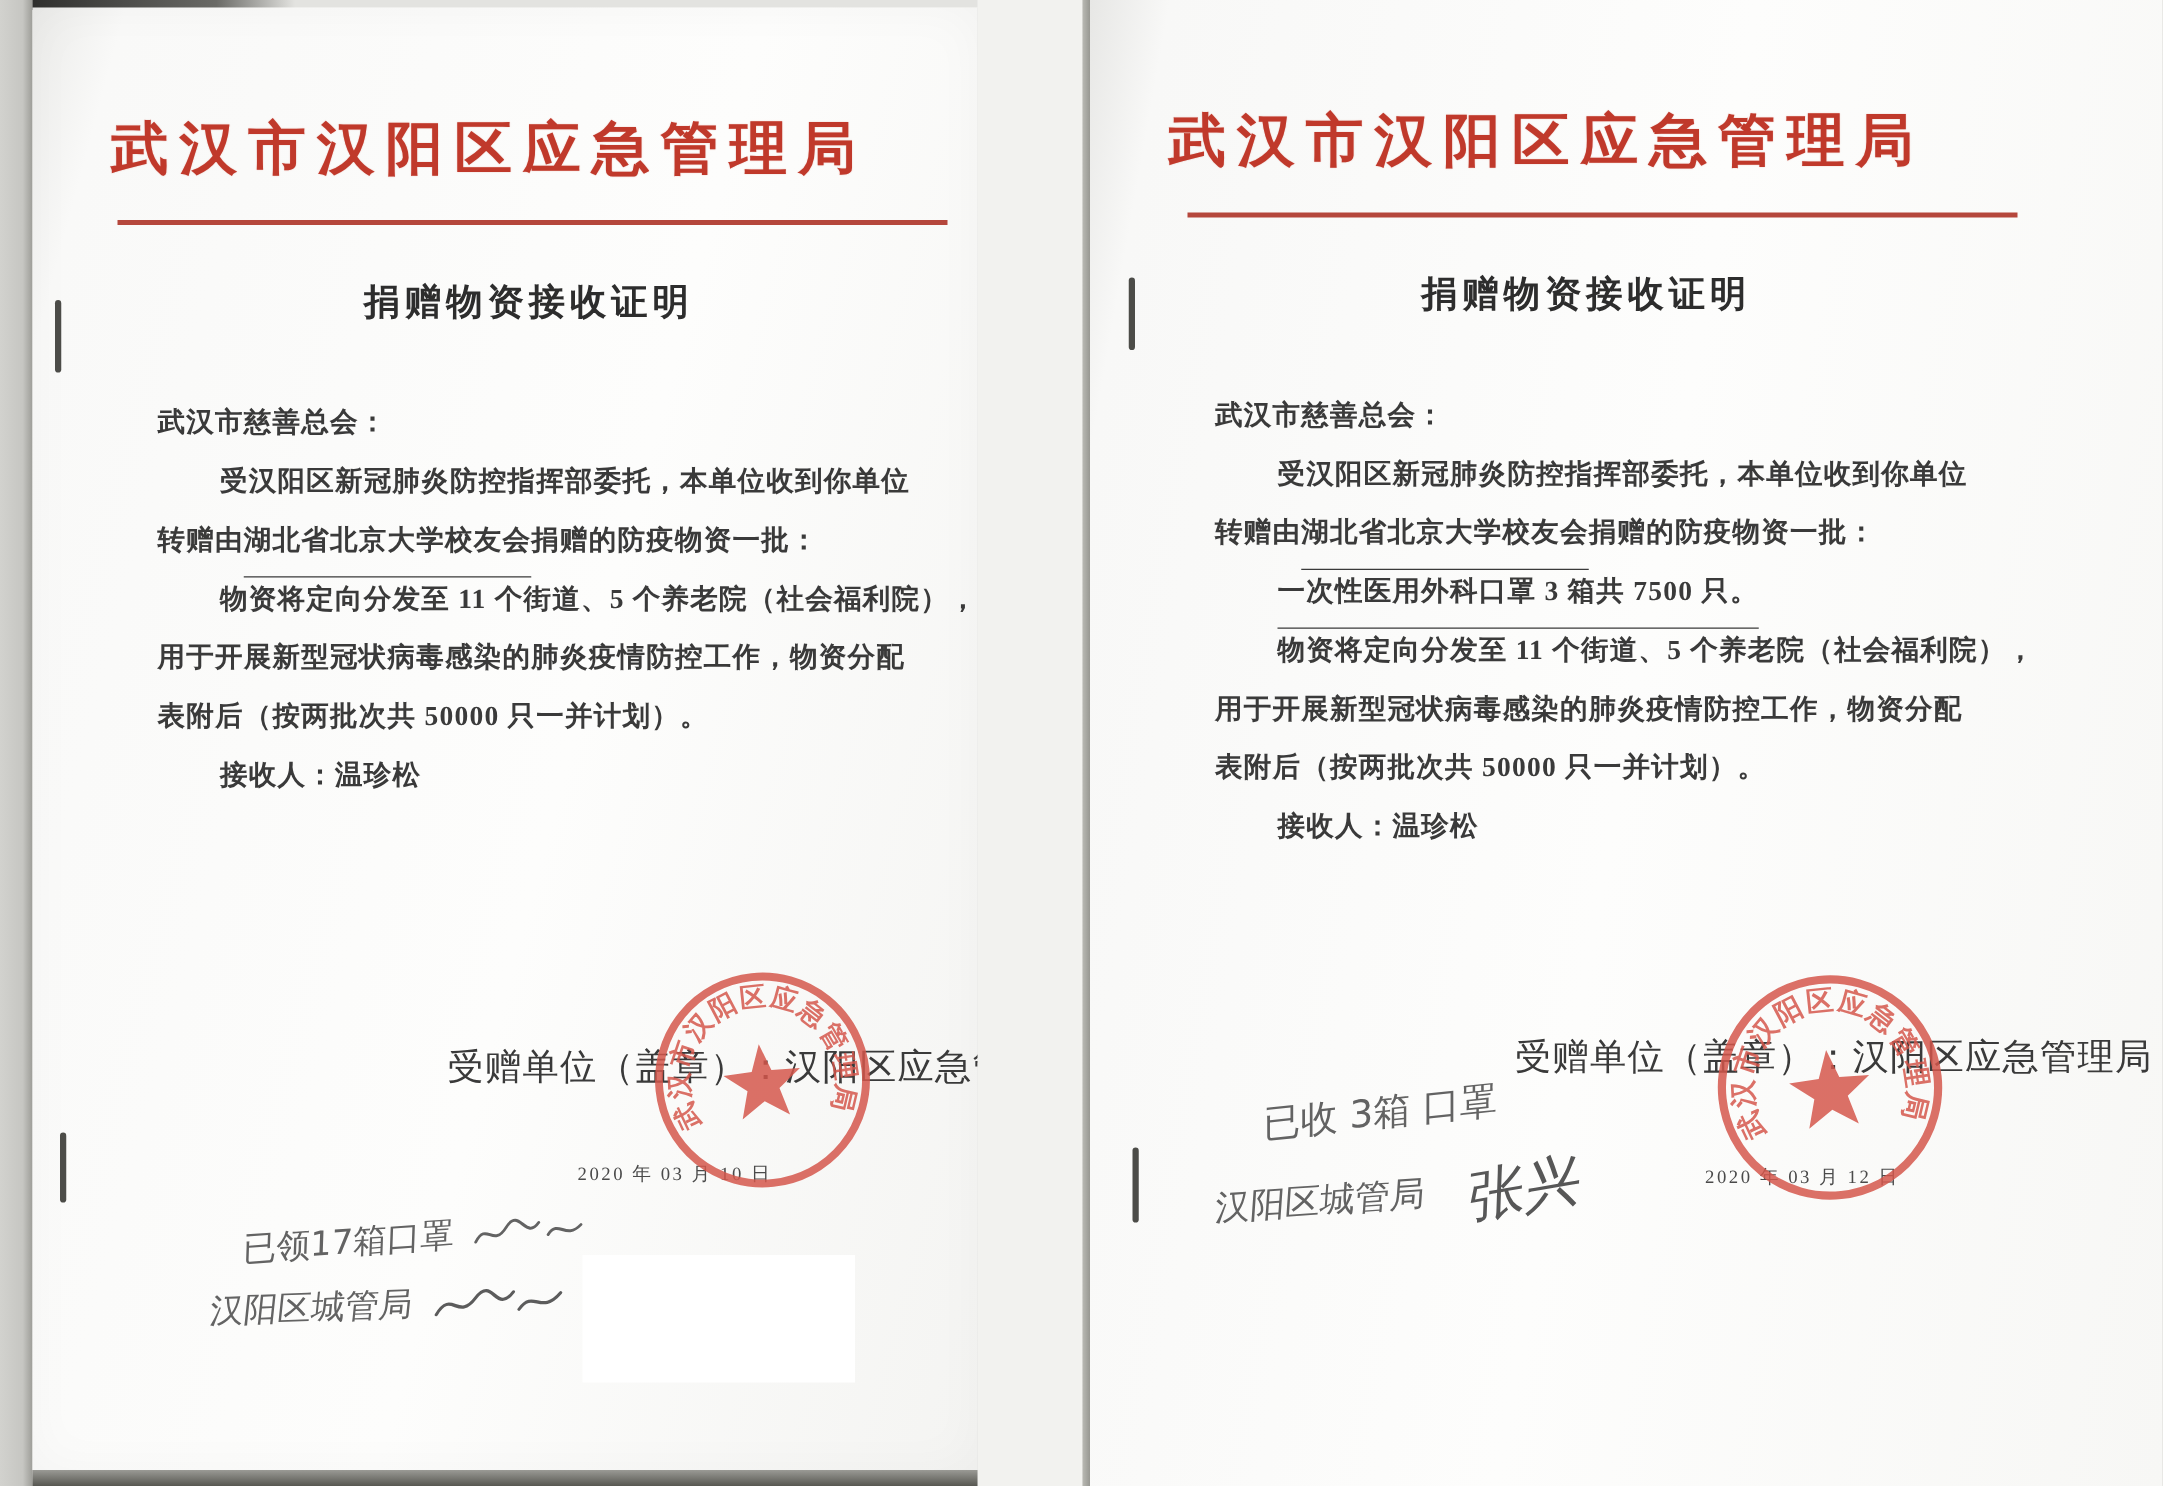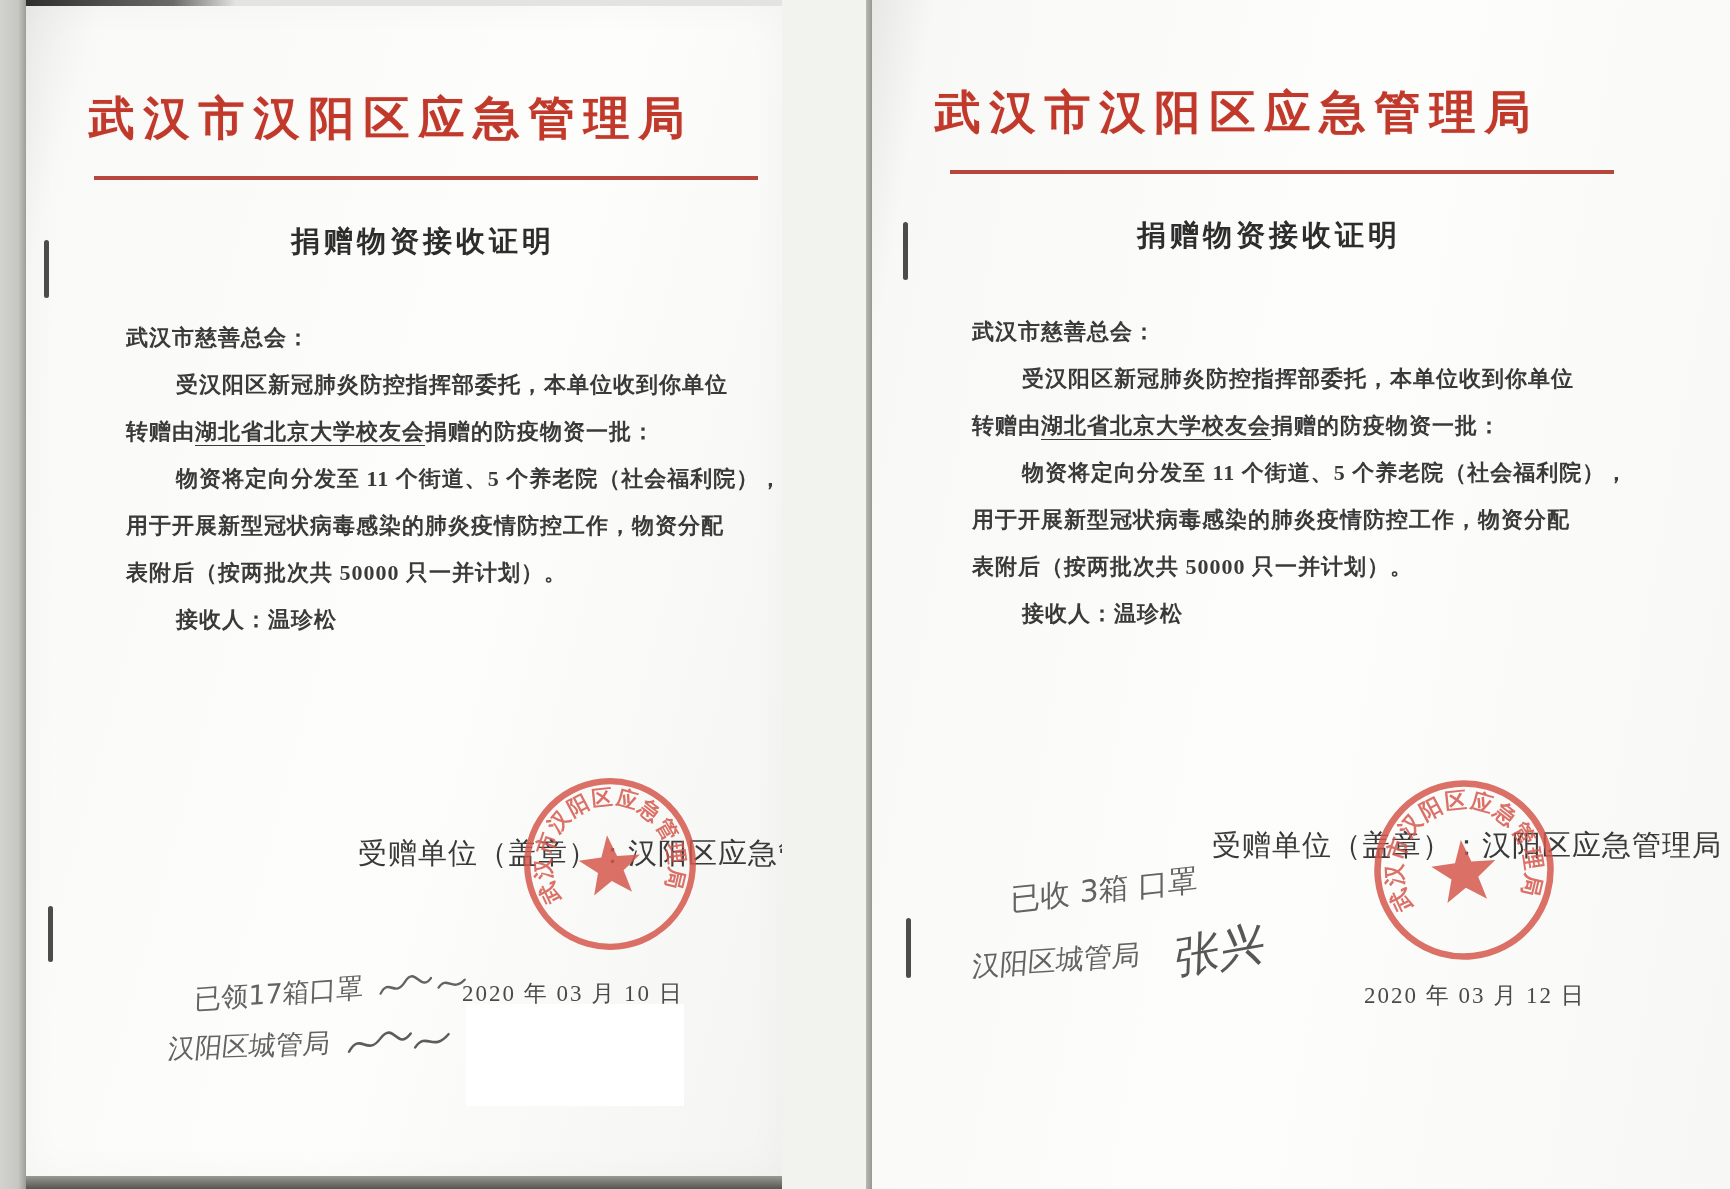--- a/index.html
+++ b/index.html
@@ -34,25 +34,25 @@
     text-shadow:0 0 1px rgba(192,57,43,.4);}
   .red-rule{position:absolute;top:170px;height:4px;background:#b5473c;}
   .page-left .red-rule{left:68px;width:664px;}
   .page-right .red-rule{left:78px;width:664px;}
   .doc-title{position:absolute;left:0;top:216px;width:730px;text-align:center;
     font-size:29px;font-weight:bold;color:#2d2d2d;letter-spacing:4px;margin-left:32px;}
   .body-text{position:absolute;left:100px;top:308px;width:600px;
     font-size:22px;color:#3a3a3a;letter-spacing:1px;}
   .body-text .line{height:47px;line-height:47px;white-space:nowrap;font-weight:bold;}
   .indent{padding-left:50px;}
-  .u{border-bottom:1.6px solid #3a3a3a;padding-bottom:1px;}
+  .u{border-bottom:1.6px solid #3a3a3a;padding-bottom:17px;}
   .sig-line{position:absolute;font-size:29px;color:#3a3a3a;letter-spacing:1px;white-space:nowrap;z-index:1;}
   .page-left .sig-line{left:332px;top:828px;}
   .page-right .sig-line{left:340px;top:826px;}
-  .date-line{position:absolute;font-size:23px;color:#4a4a4a;letter-spacing:2px;white-space:nowrap;z-index:1;margin-top:48px;}
+  .date-line{position:absolute;font-size:15px;color:#4a4a4a;letter-spacing:2px;white-space:nowrap;z-index:1;}
   .page-left .date-line{left:436px;top:924px;}
   .page-right .date-line{left:492px;top:932px;}
   
   .stamp{position:absolute;z-index:2;opacity:.84;transform:rotate(-6deg);}
   .page-left .stamp{left:494px;top:768px;width:180px;height:180px;}
   .page-right .stamp{left:498px;top:776px;width:188px;height:188px;}
   
   .hw{position:absolute;color:#636363;white-space:nowrap;
       font-family:"DejaVu Sans","Liberation Sans",sans-serif;}
   .hw .scribble{vertical-align:middle;margin-left:14px;}
@@ -120,20 +120,21 @@
   <div class="staple" style="left:34px;top:918px;height:60px;"></div>
 
   <div class="agency-header">武汉市汉阳区应急管理局</div>
   <div class="red-rule"></div>
   <div class="doc-title">捐赠物资接收证明</div>
 
   <div class="body-text">
     <div class="line">武汉市慈善总会：</div>
     <div class="line indent">受汉阳区新冠肺炎防控指挥部委托，本单位收到你单位</div>
     <div class="line"><span>转赠由</span><span class="u">湖北省北京大学校友会</span><span>捐赠的防疫物资一批：</span></div>
+    <div class="line indent"><span class="u">一次性医用外科口罩 3 箱共 7500 只。</span></div>
     <div class="line indent">物资将定向分发至 11 个街道、5 个养老院（社会福利院），</div>
     <div class="line">用于开展新型冠状病毒感染的肺炎疫情防控工作，物资分配</div>
     <div class="line">表附后（按两批次共 50000 只一并计划）。</div>
     <div class="line indent">接收人：温珍松</div>
   </div>
 
   <div class="sig-line">受赠单位（盖章）：汉阳区应急管理局</div>
   <div class="date-line">2020 年 03 月 12 日</div>
 
   <svg class="stamp" viewBox="0 0 200 200">

